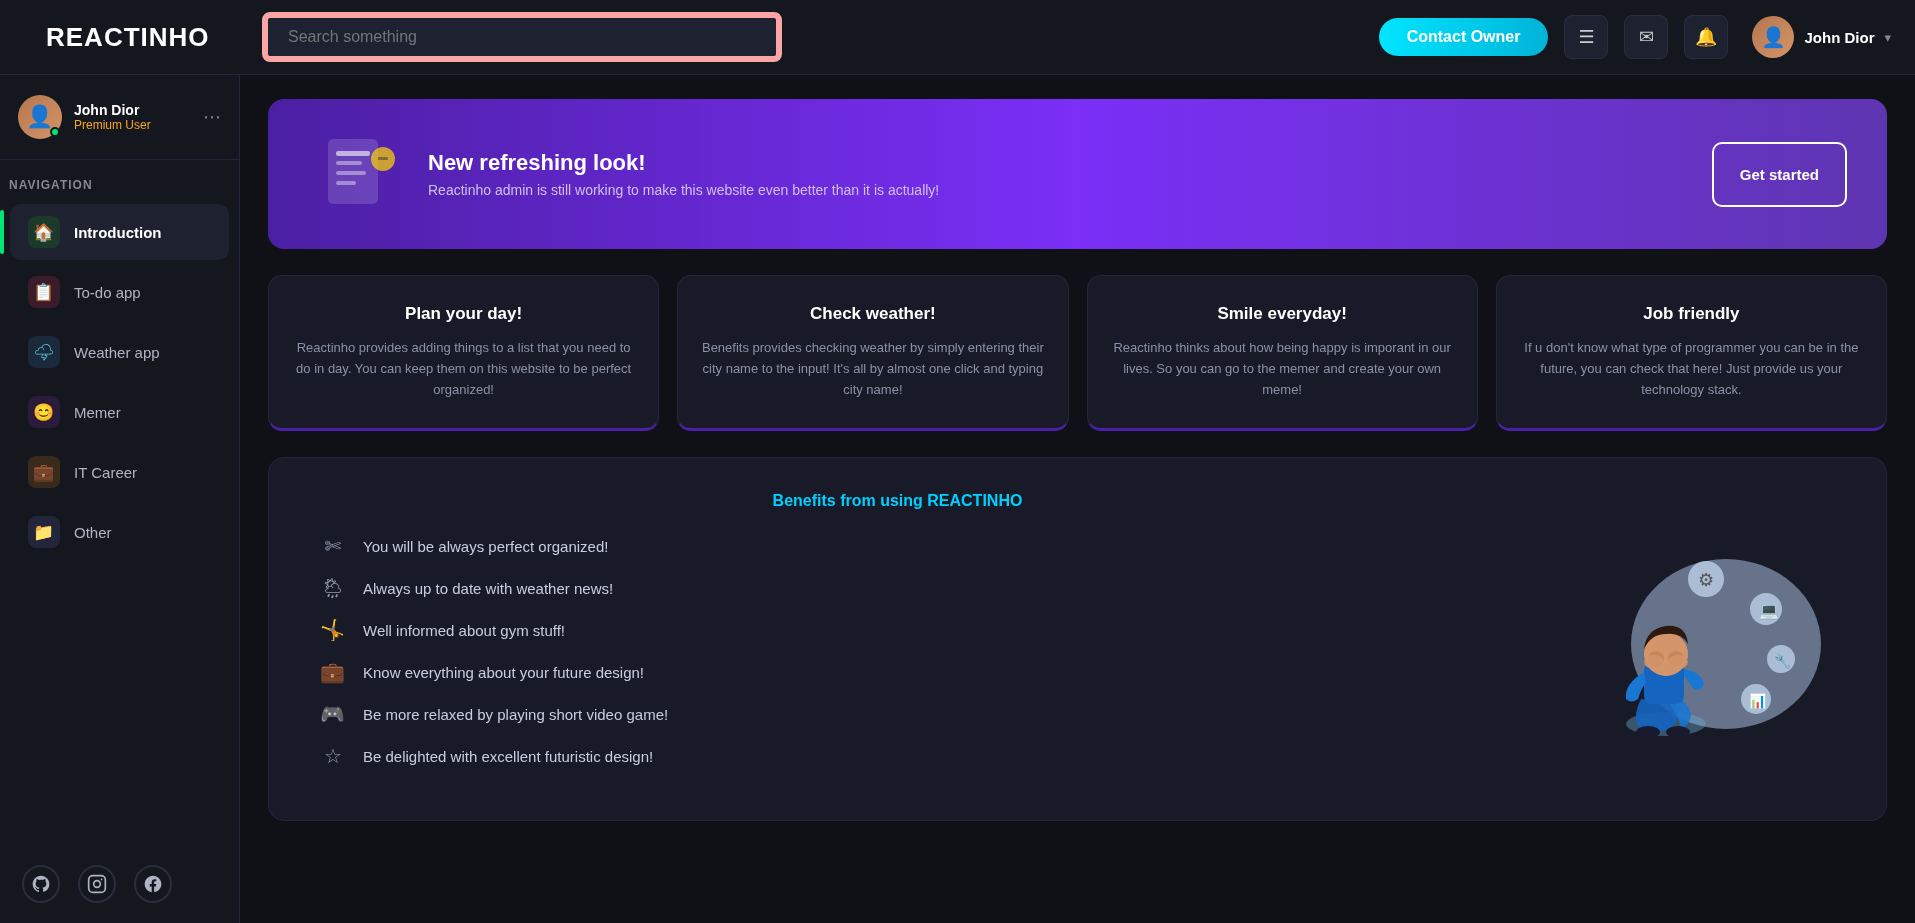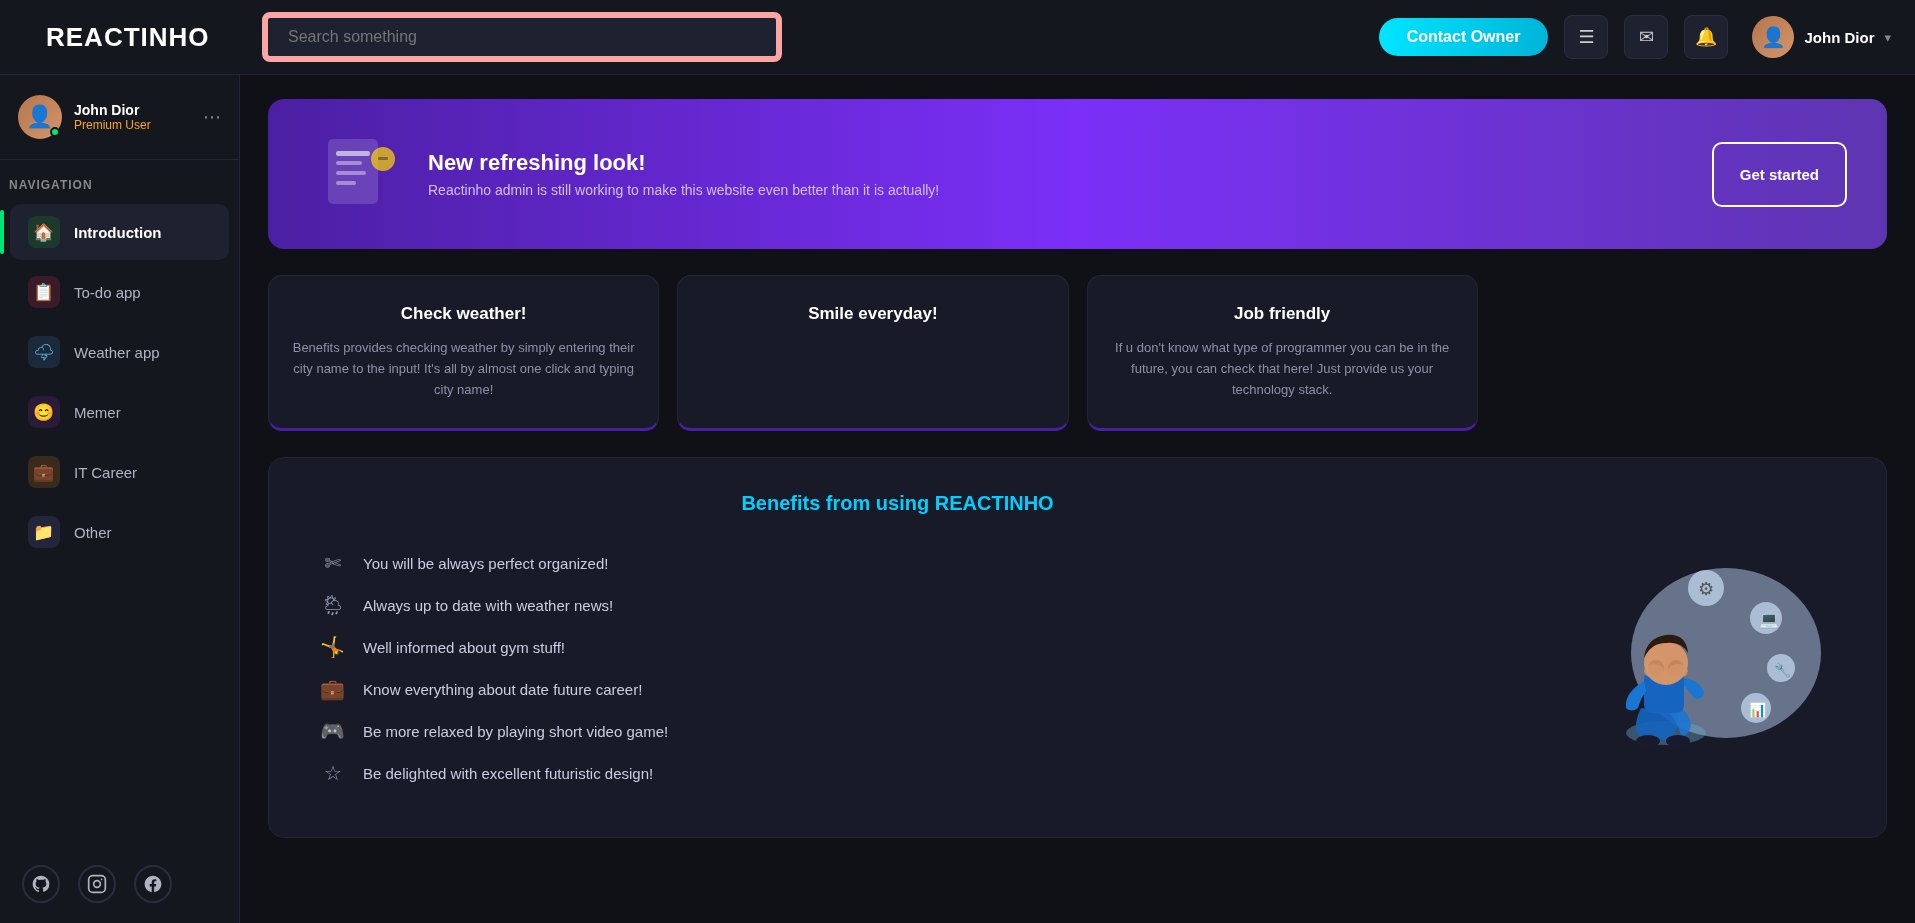--- a/index.html
+++ b/index.html
@@ -286,23 +286,23 @@
       background: #181b27;
       border: 1px solid #23263a;
       border-radius: 16px;
       padding: 34px 50px;
       display: flex;
       align-items: center;
       gap: 40px;
     }
     .benefits-content { flex: 1; }
     .benefits-title {
-      font-size: 20px;
+      font-size: 16px;
       font-weight: 800;
-      margin-bottom: 36px;
+      margin-bottom: 24px;
       text-align: center;
     }
     .benefits-title span { color: #00cfff; }
     .benefits-list { list-style: none; }
     .benefits-list li {
       display: flex;
       align-items: center;
       gap: 16px;
       font-size: 15px;
       color: #c8cce0;
@@ -427,25 +427,30 @@
       </div>
       <div class="banner-text">
         <div class="banner-title">New refreshing look!</div>
         <div class="banner-subtitle">Reactinho admin is still working to make this website even better than it is actually!</div>
       </div>
       <button class="banner-btn">Get started</button>
     </div>
 
     <div class="feature-cards">
       <div class="feature-card">
+        <div class="feature-card-title">Plan your day!</div>
+        <div class="feature-card-desc">Reactinho provides adding things to a list that you need to do in day. You can keep them on this website to be perfect organized!</div>
+      </div>
+      <div class="feature-card">
         <div class="feature-card-title">Check weather!</div>
         <div class="feature-card-desc">Benefits provides checking weather by simply entering their city name to the input! It's all by almost one click and typing city name!</div>
       </div>
       <div class="feature-card">
         <div class="feature-card-title">Smile everyday!</div>
+        <div class="feature-card-desc">Reactinho thinks about how being happy is imporant in our lives. So you can go to the memer and create your own meme!</div>
       </div>
       <div class="feature-card">
         <div class="feature-card-title">Job friendly</div>
         <div class="feature-card-desc">If u don't know what type of programmer you can be in the future, you can check that here! Just provide us your technology stack.</div>
       </div>
     </div>
 
     <div class="benefits-card">
       <div class="benefits-content">
         <div class="benefits-title">
@@ -459,21 +464,21 @@
           <li>
             <span class="benefit-icon">🌦</span>
             <span>Always up to date with weather news!</span>
           </li>
           <li>
             <span class="benefit-icon">🤸</span>
             <span>Well informed about gym stuff!</span>
           </li>
           <li>
             <span class="benefit-icon">💼</span>
-            <span>Know everything about date future career!</span>
+            <span>Know everything about your future design!</span>
           </li>
           <li>
             <span class="benefit-icon">🎮</span>
             <span>Be more relaxed by playing short video game!</span>
           </li>
           <li>
             <span class="benefit-icon">☆</span>
             <span>Be delighted with excellent futuristic design!</span>
           </li>
         </ul>

